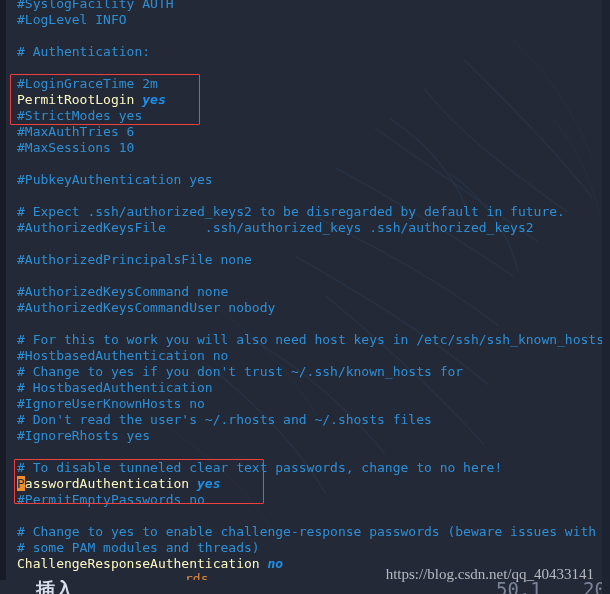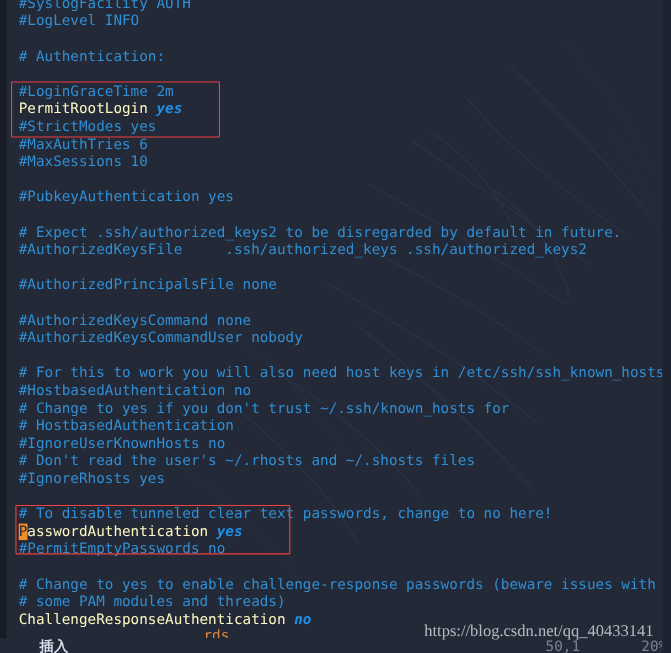--- a/index.html
+++ b/index.html
@@ -74,21 +74,21 @@
   }
   #statusbar {
     position: absolute;
     left: 0;
     top: 580px;
     width: 610px;
     height: 14px;
     z-index: 4;
     background: #232937;
     overflow: hidden;
-    font-size: 13px;
+    font-size: 19px;
     line-height: 16px;
   }
   #statusbar .mode {
     position: absolute;
     left: 36px;
     top: 1px;
     color: #d8dee9;
     font-family: "DejaVu Sans", sans-serif;
     font-weight: bold;
   }

